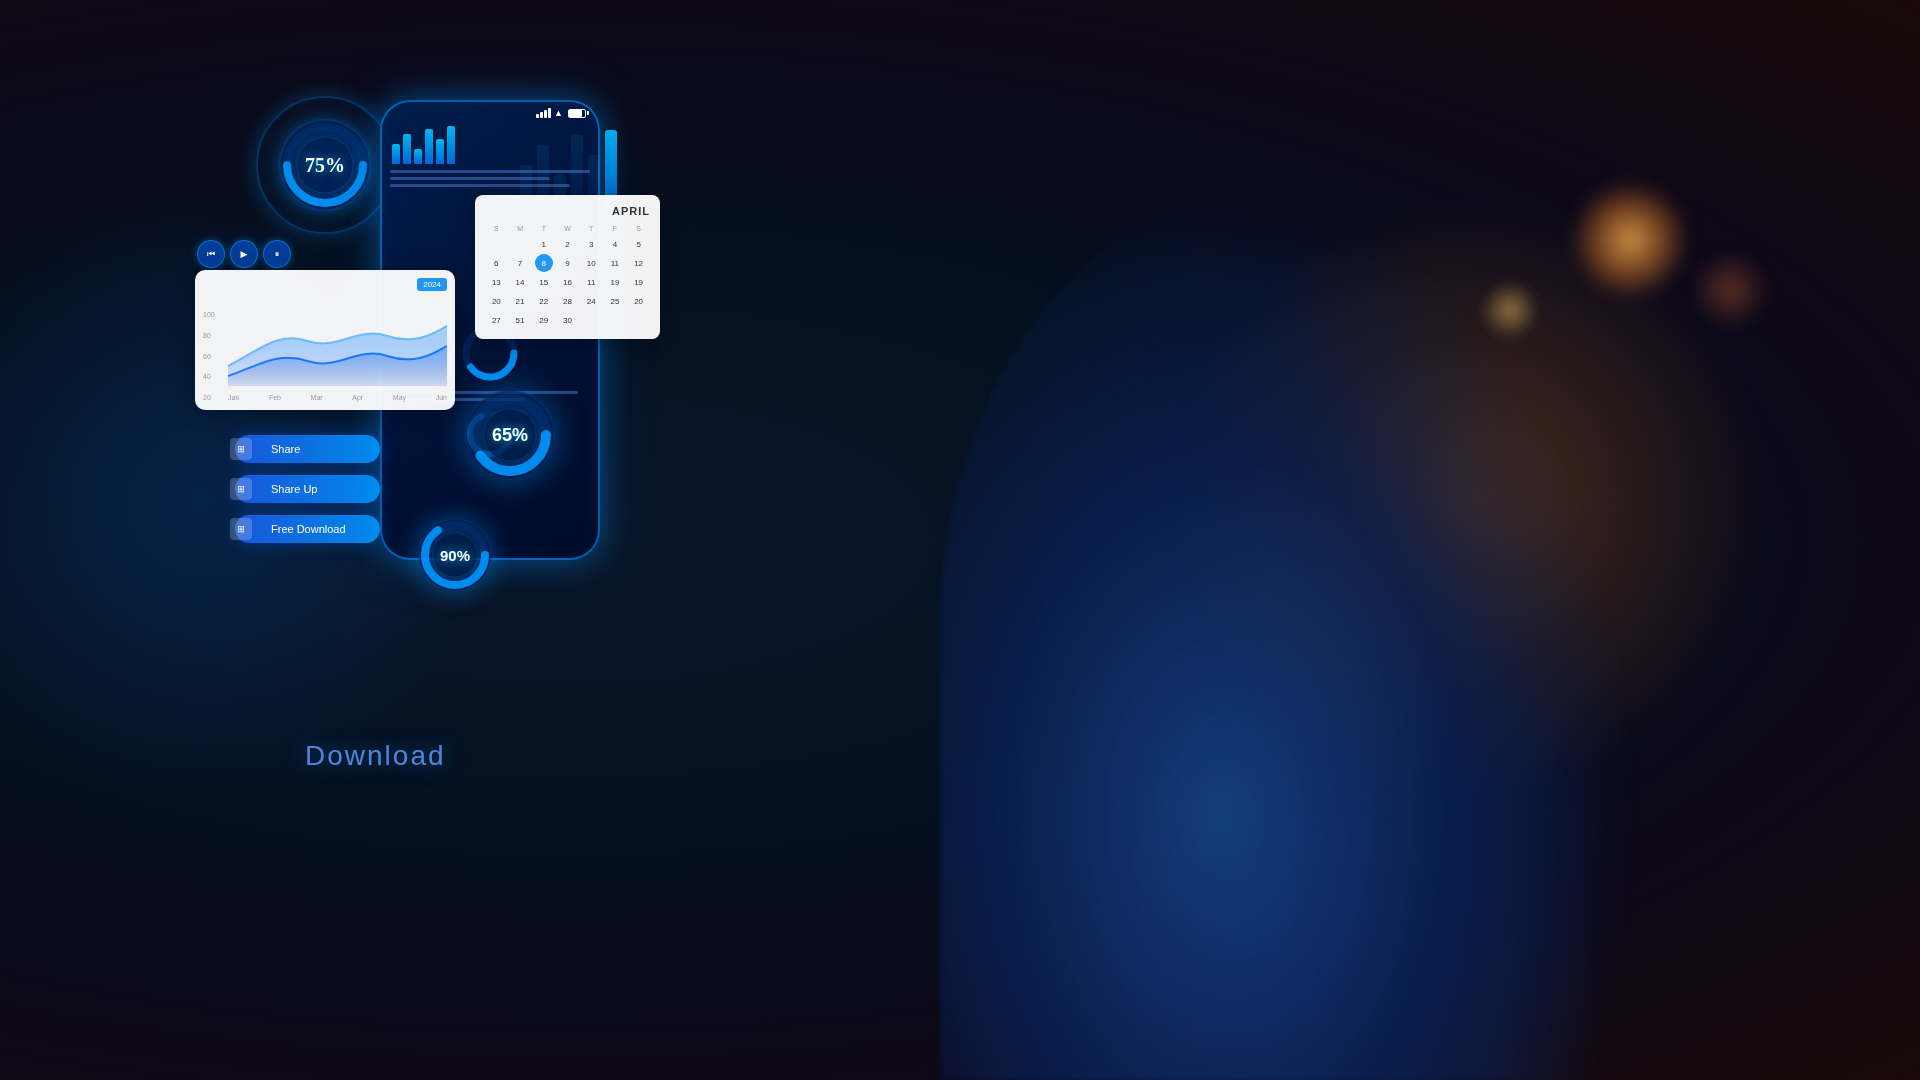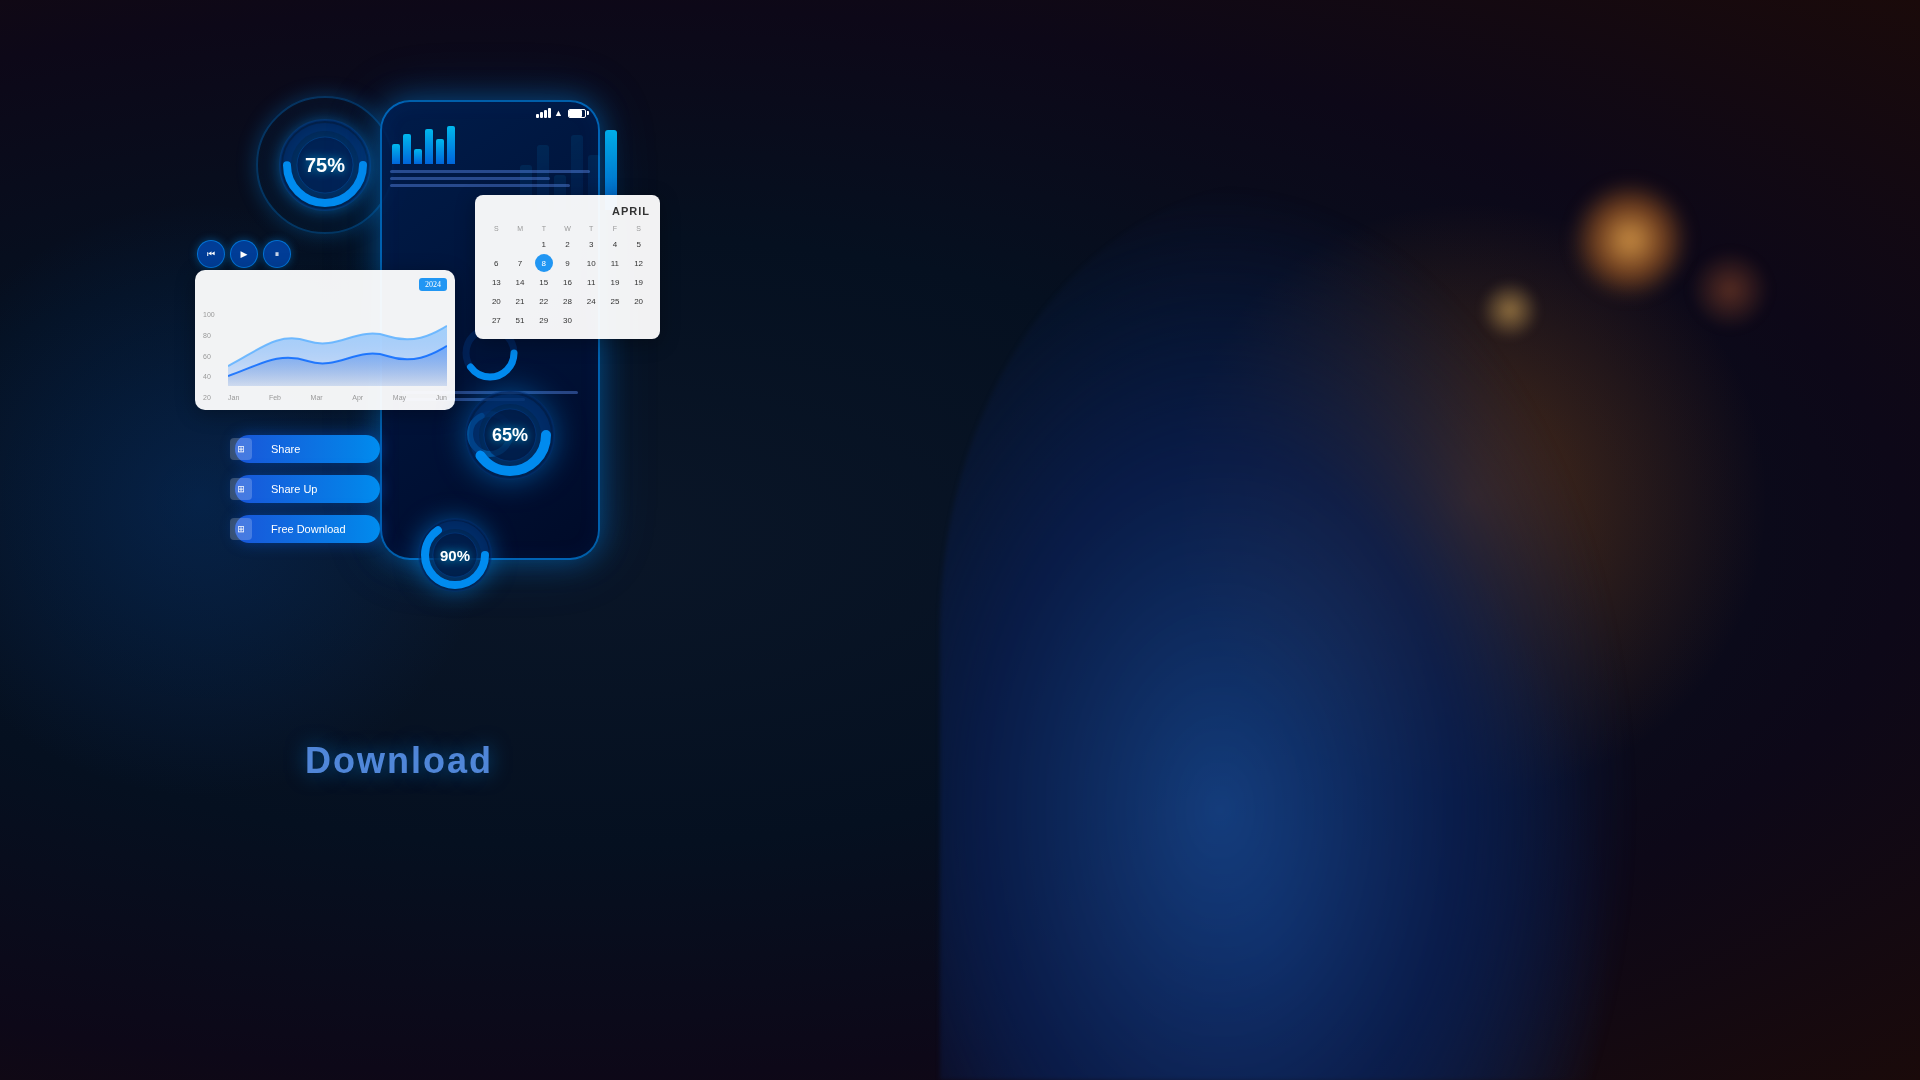--- a/index.html
+++ b/index.html
@@ -193,40 +193,40 @@
 
     .gauge-label {
       position: absolute;
       top: 50%;
       left: 50%;
       transform: translate(-50%, -50%);
       color: white;
       font-size: 20px;
       font-weight: bold;
       text-shadow: 0 0 10px rgba(0, 200, 255, 0.8);
+      font-family: Liberation Serif, serif;
     }
 
     
     .chart-card {
       position: absolute;
       left: 195px;
       top: 270px;
       width: 260px;
       height: 140px;
       background: rgba(255, 255, 255, 0.95);
       border-radius: 10px;
       padding: 8px;
       box-shadow: 0 4px 20px rgba(0, 0, 0, 0.3);
     }
 
     .chart-card-header {
       display: flex;
       justify-content: flex-end;
       margin-bottom: 20px;
-      font-family: Liberation Serif, serif;
     }
 
     .chart-year-badge {
       background: #2196F3;
       color: white;
       font-size: 8px;
       padding: 2px 6px;
       border-radius: 3px;
     }
 
@@ -462,22 +462,22 @@
       background: linear-gradient(to top, rgba(0, 120, 255, 0.7), rgba(0, 200, 255, 0.9));
       border-radius: 3px 3px 0 0;
     }
 
     
     .download-text {
       position: absolute;
       left: 305px;
       top: 740px;
       color: rgba(100, 160, 255, 0.8);
-      font-size: 36px;
-      font-weight: bold;
+      font-size: 28px;
+      font-weight: normal;
       text-shadow: 0 0 20px rgba(0, 150, 255, 0.5);
       letter-spacing: 2px;
     }
 
     
     .bokeh {
       position: absolute;
       border-radius: 50%;
       filter: blur(3px);
     }

